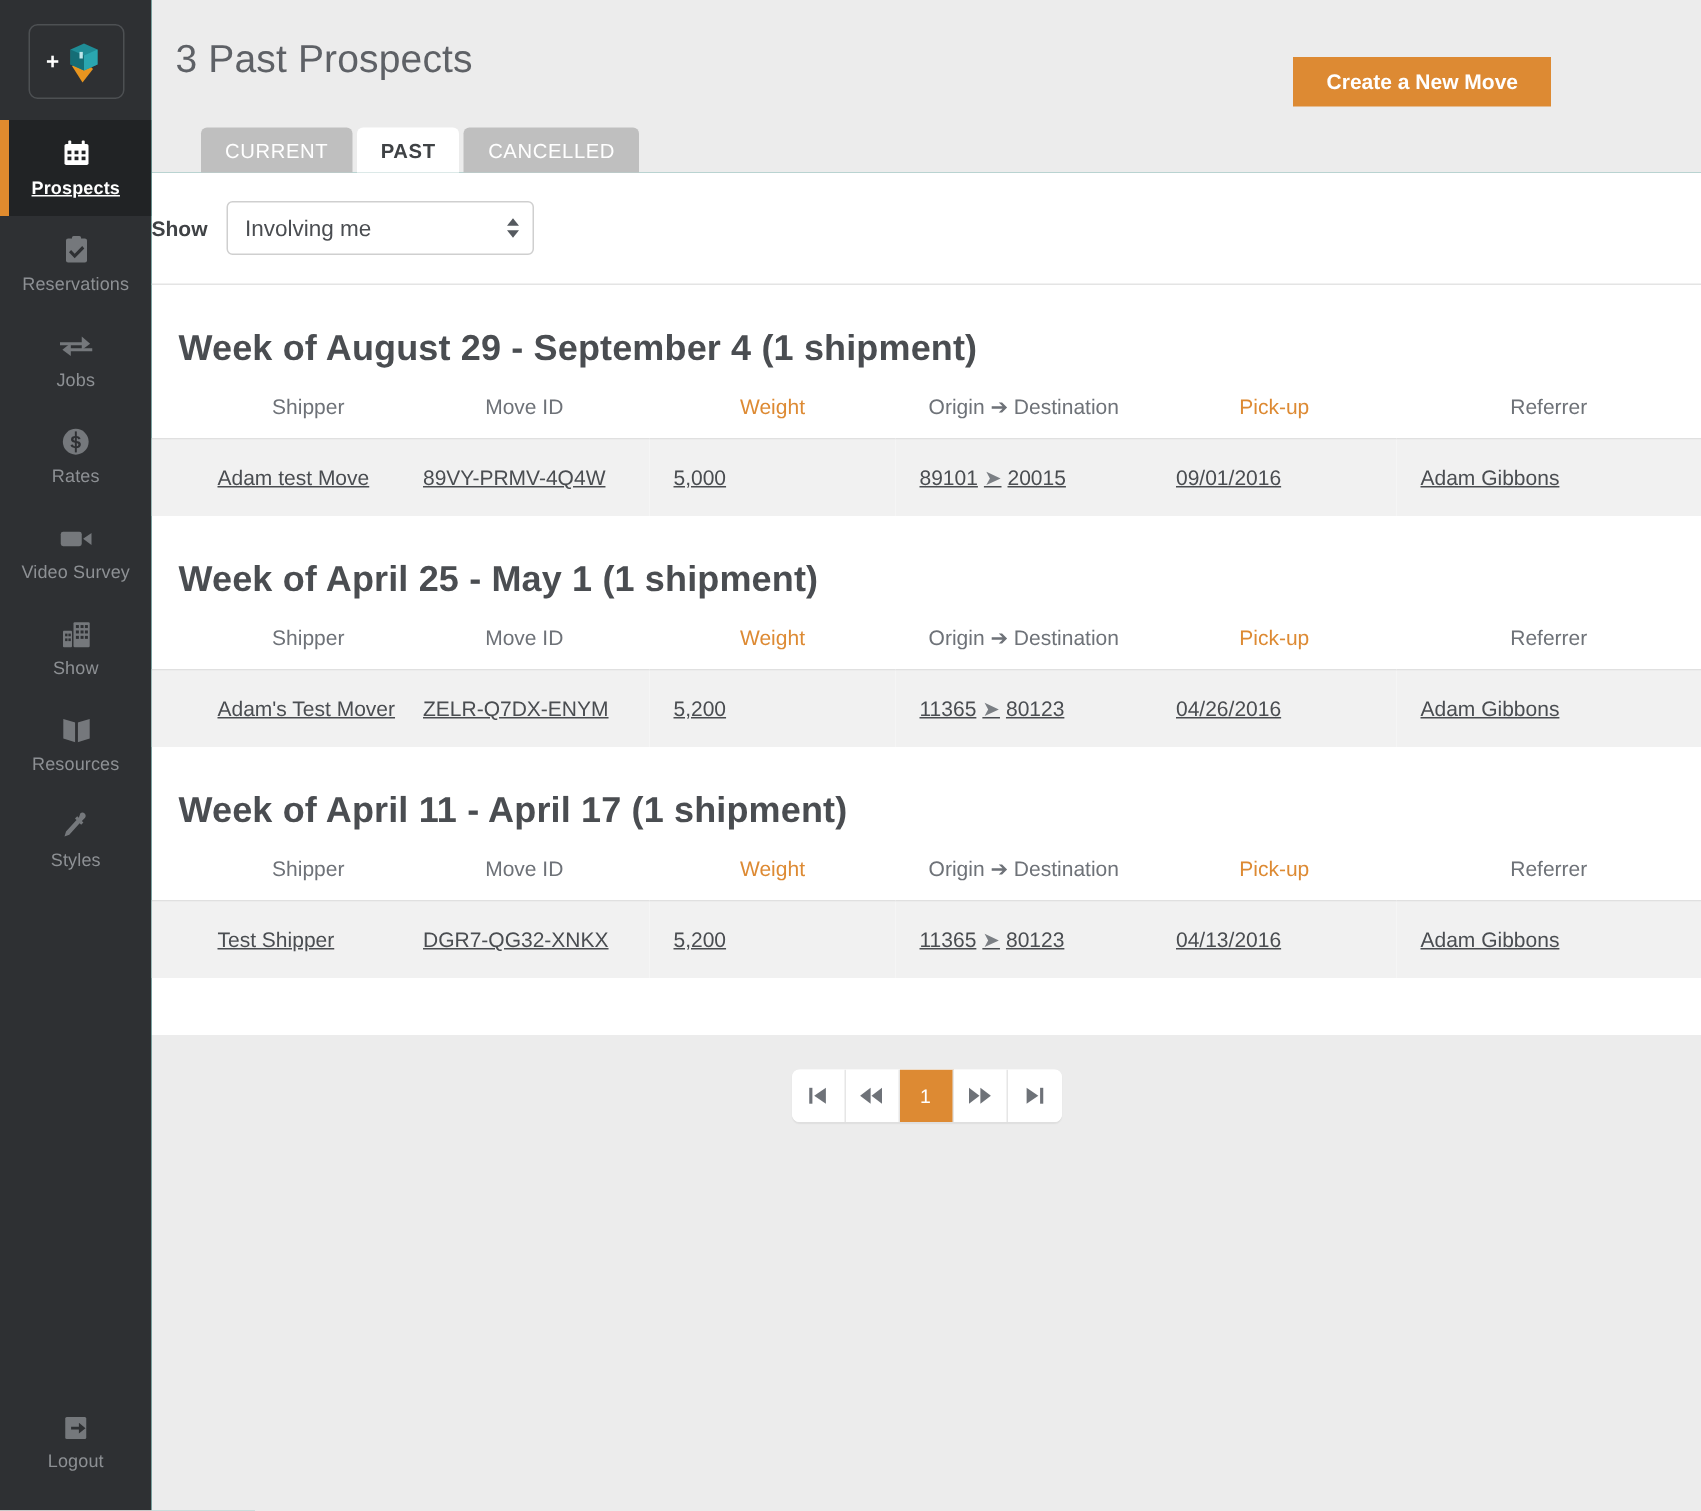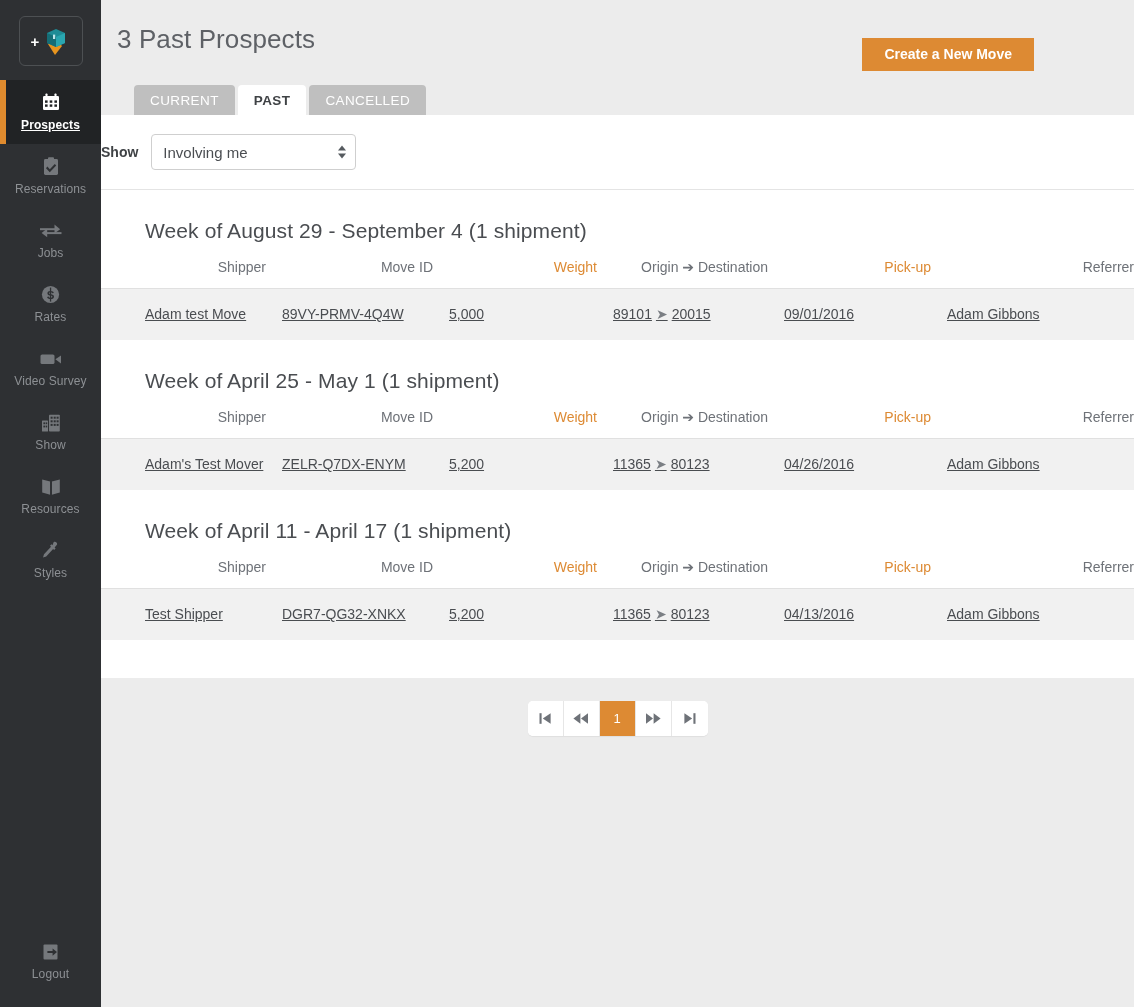--- a/index.html
+++ b/index.html
@@ -105,34 +105,34 @@
     position: absolute; right: 10px; top: 50%; transform: translateY(-50%);
     pointer-events: none; display: flex; flex-direction: column; gap: 3px;
   }
   .select-arrows i { display: block; width: 0; height: 0; border-left: 4px solid transparent; border-right: 4px solid transparent; }
   .select-arrows i.up { border-bottom: 5px solid #555a5f; }
   .select-arrows i.down { border-top: 5px solid #555a5f; }
 
   .content-card { background: #ffffff; padding: 0 0 38px 0; }
 
   .week-title {
-    font-size: 21px; font-weight: 400; color: #4a4d51;
-    padding: 29px 0 0 44px; letter-spacing: .1px;
+    font-size: 24px; font-weight: 700; color: #4a4d51;
+    padding: 29px 0 0 18px; letter-spacing: .1px;
   }
 
   table.moves { width: 100%; border-collapse: collapse; table-layout: fixed; margin-top: 10px; }
   table.moves col.c-shipper { width: 165px; }
   table.moves col.c-moveid  { width: 167px; }
   table.moves col.c-weight  { width: 164px; }
   table.moves col.c-route   { width: 171px; }
   table.moves col.c-pickup  { width: 163px; }
   table.moves col.c-ref     { width: auto; }
 
   table.moves th {
-    text-align: right; font-weight: 400; font-size: 14px;
+    text-align: center; font-weight: 400; font-size: 14px;
     color: #6e7278; padding: 6px 0 13px 0; white-space: nowrap;
   }
   table.moves th.sortable { color: #dd8a33; cursor: pointer; }
   table.moves th:first-child, table.moves td:first-child { padding-left: 44px; }
   table.moves td {
     font-size: 14px; color: #4a4d51; background: #f1f1f1;
     padding: 17px 0 18px 16px; border-top: 1px solid #e0e0e0;
     white-space: nowrap;
     text-decoration: underline;
   }

